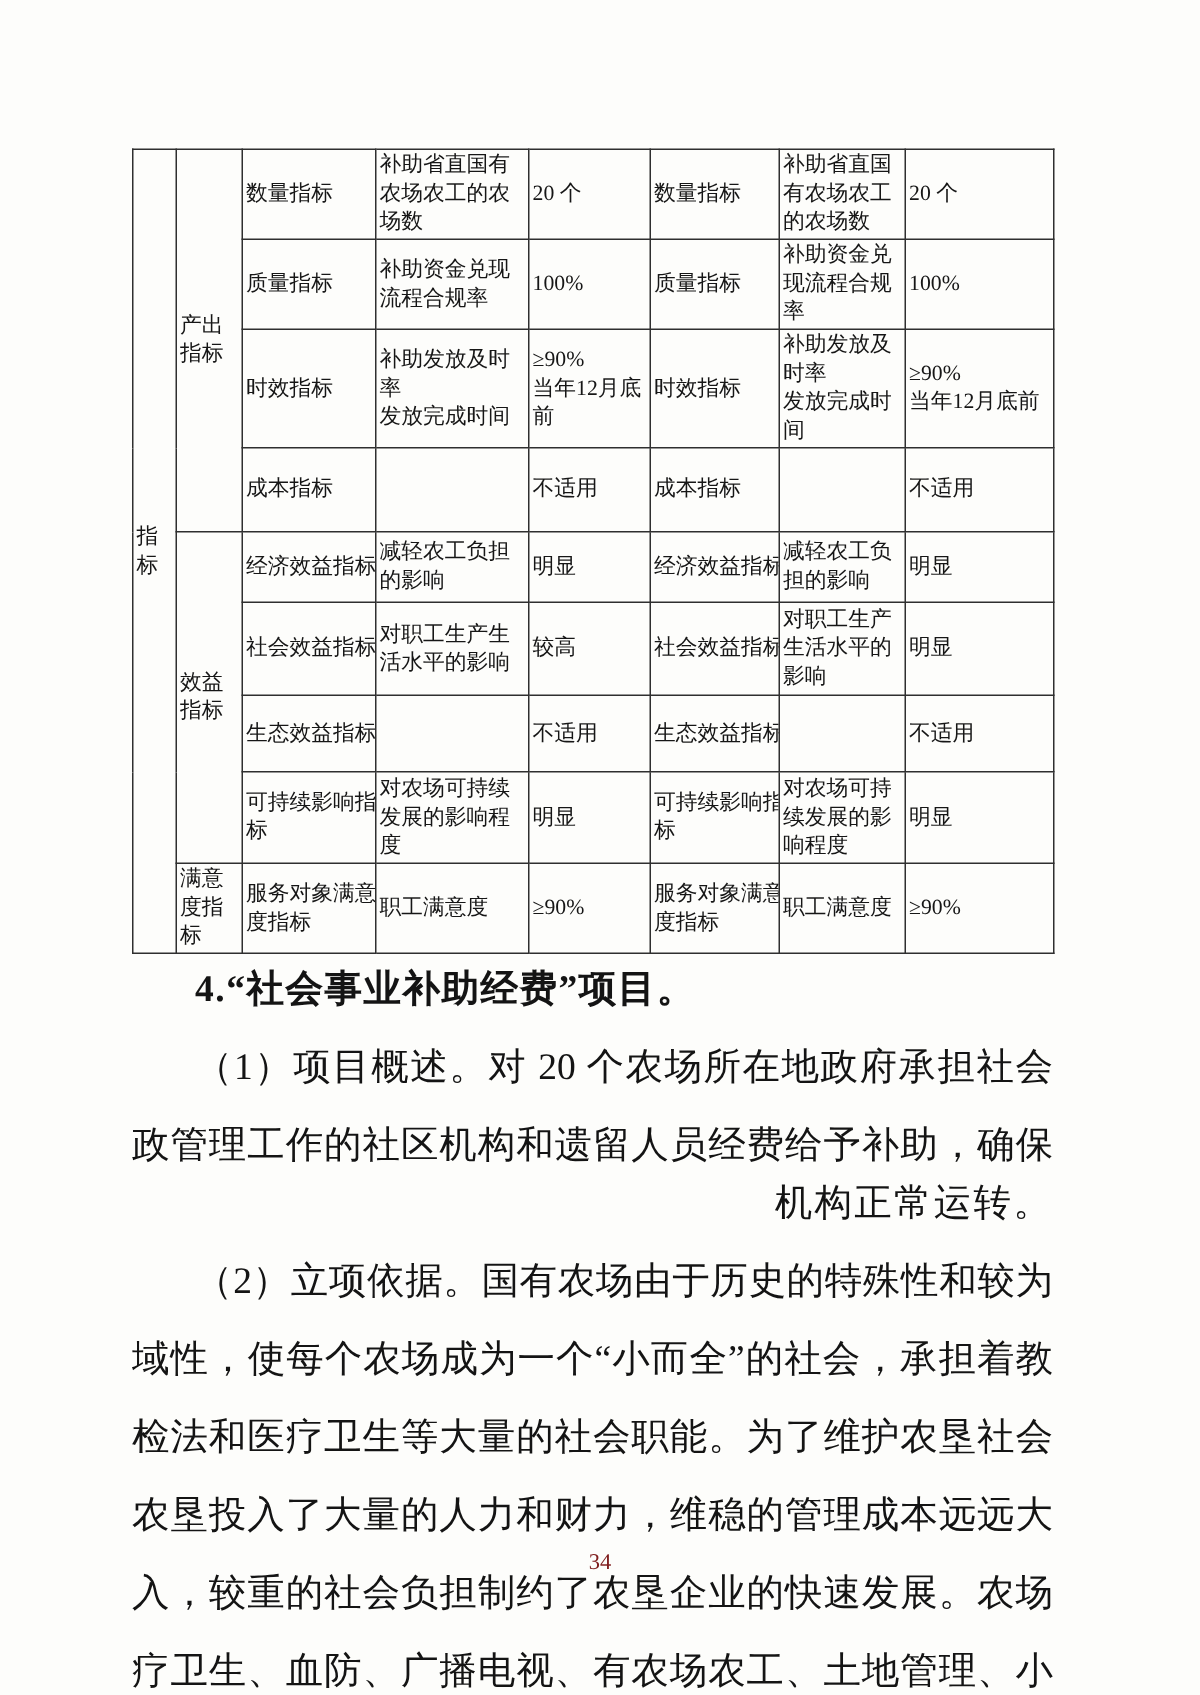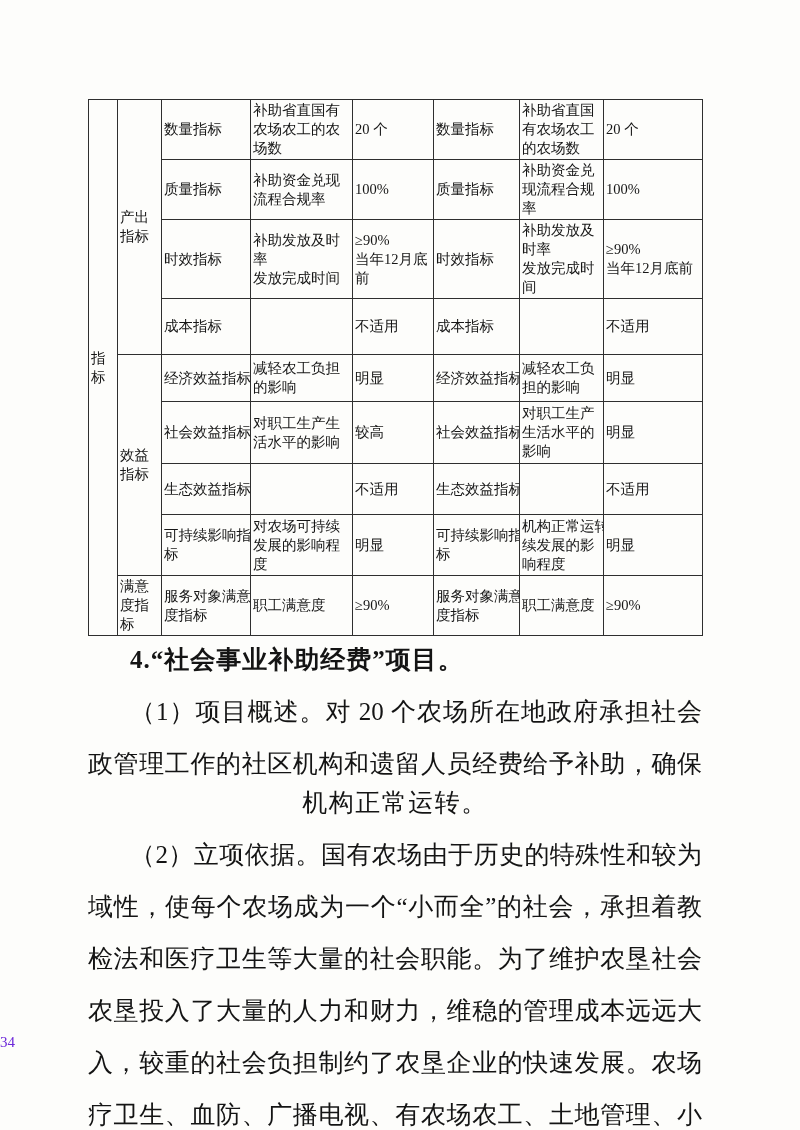--- a/index.html
+++ b/index.html
@@ -30,25 +30,25 @@
   tr.r1{height:59px}tr.r2{height:60px}tr.r3{height:77px}
   tr.r4{height:56px}tr.r5{height:47px}tr.r6{height:62px}
   tr.r7{height:51px}tr.r8{height:61px}tr.r9{height:55px}
 
   
   .textblock{position:absolute;left:88px;top:640px;width:614px;font-size:25px;color:#141414;}
   .tline{height:39px;line-height:39px;overflow:hidden;}
   .head{font-weight:bold;padding-left:42px;letter-spacing:1px;}
   .first{padding-left:42px;}
   .just{text-align:justify;text-align-last:justify;text-justify:inter-character;margin-top:13px;}
-  .lastline{text-align:center;letter-spacing:1.5px;}
+  .lastline{text-align:right;letter-spacing:1.5px;}
 
   .footer{
     position:absolute;left:0;top:1032px;width:800px;height:20px;
-    line-height:20px;font-size:15px;color:#6d28d9;
+    line-height:20px;text-align:center;font-size:15px;color:#7f1d1d;
   }
 </style>
 </head>
 <body>
 
 <div class="page">
 
   <table class="ind">
     <colgroup>
       <col style="width:29px">
@@ -145,21 +145,21 @@
       </tr>
       <tr class="r8">
         <td class="name">可持续影响指
 标</td>
         <td class="desc">对农场可持续
 发展的影响程
 度</td>
         <td>明显</td>
         <td class="name">可持续影响指
 标</td>
-        <td class="desc">机构正常运转
+        <td class="desc">对农场可持
 续发展的影
 响程度</td>
         <td>明显</td>
       </tr>
       <tr class="r9">
         <td>满意
 度指
 标</td>
         <td class="name">服务对象满意
 度指标</td>

